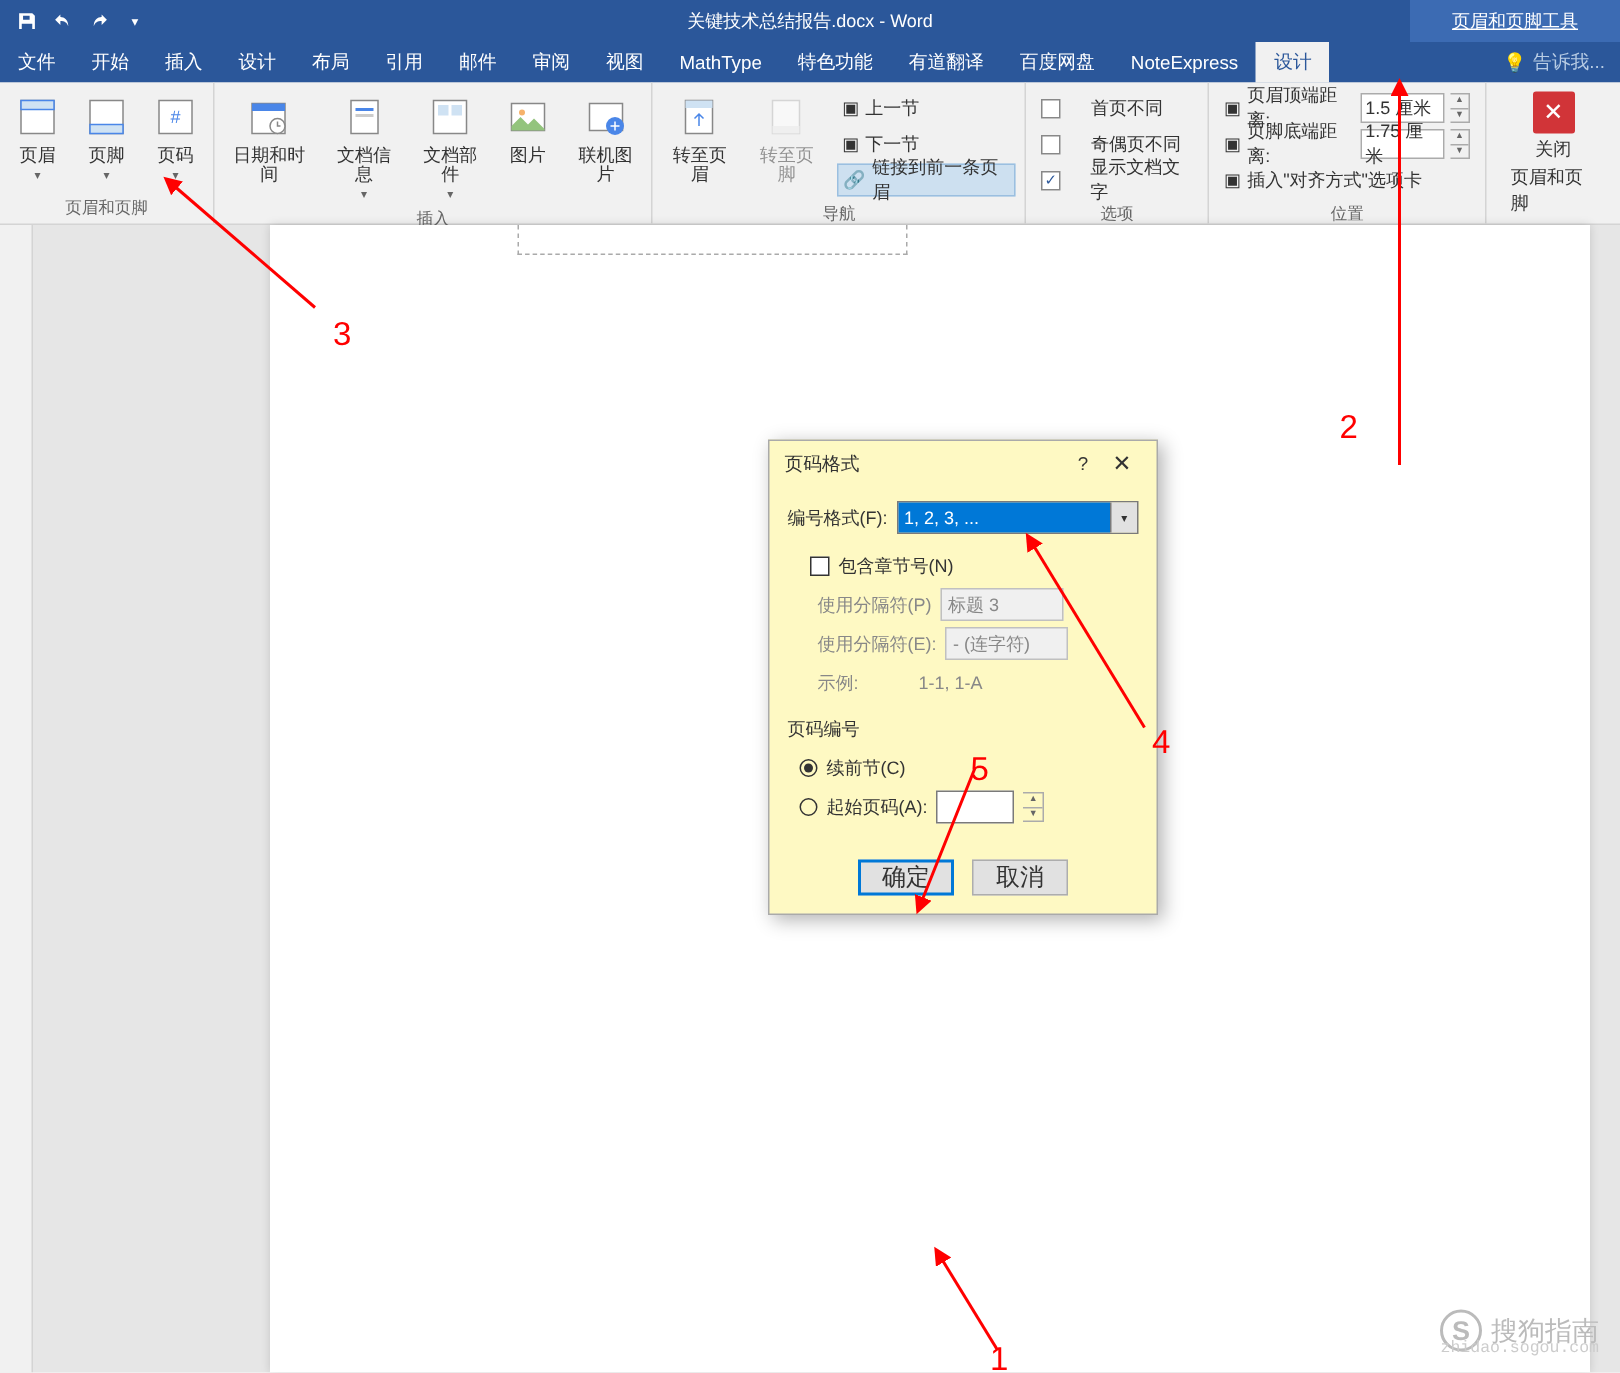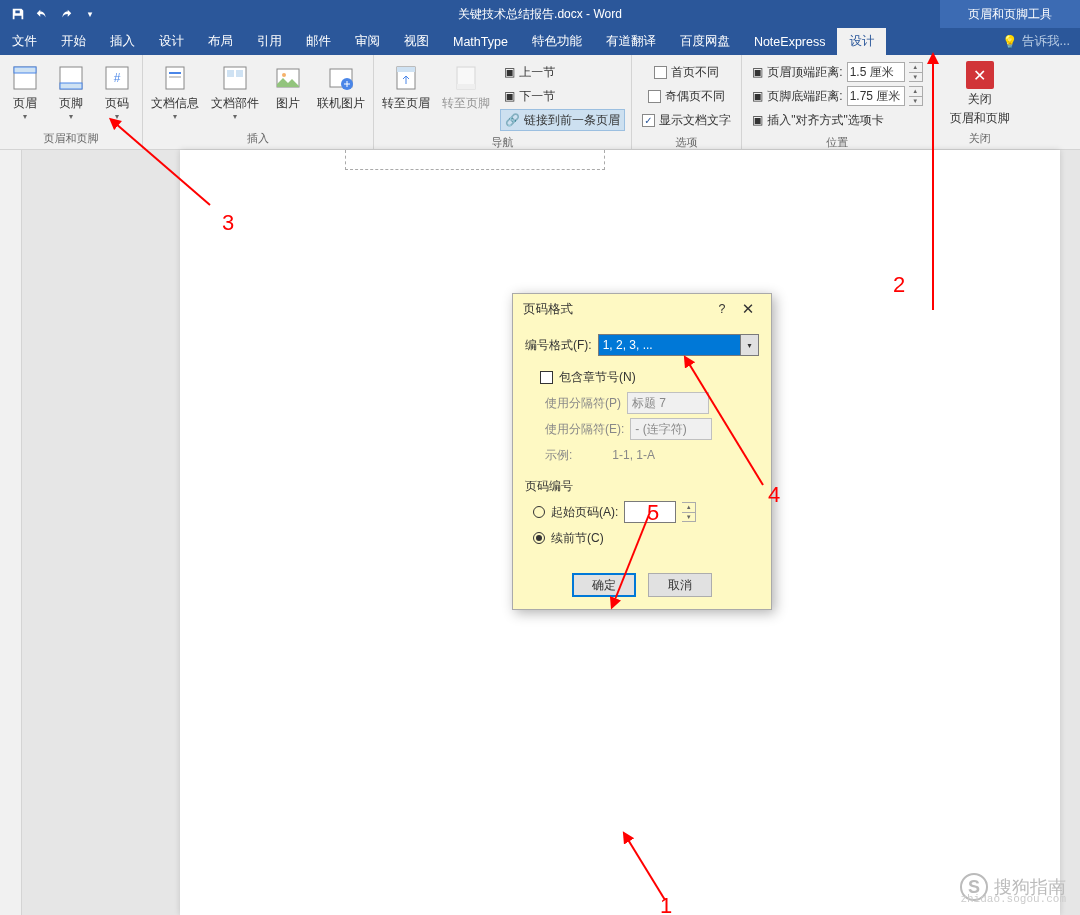--- a/index.html
+++ b/index.html
@@ -3,39 +3,39 @@
 <meta charset="utf-8">
 <style>
   * { box-sizing: border-box; margin: 0; padding: 0; font-family: "Microsoft YaHei", sans-serif; }
   body { background: #e6e6e6; width: 1080px; height: 915px; overflow: hidden; position: relative; }
   
   .titlebar { background: #2b579a; height: 28px; display: flex; align-items: center; color: #fff; font-size: 12px; position: relative; }
   .qat { display: flex; align-items: center; gap: 4px; padding-left: 8px; }
   .qat-btn { width: 20px; height: 20px; display: flex; align-items: center; justify-content: center; cursor: pointer; }
   .qat svg { fill: #fff; width: 14px; height: 14px; }
   .doc-title { position: absolute; left: 50%; transform: translateX(-50%); color: #fff; }
-  .context-tab { position: absolute; right: 0; background: #3c6bb3; height: 28px; padding: 0 28px; display: flex; align-items: center; color: #fff; }
+  .context-tab { position: absolute; right: 0; background: #3c6bb3; height: 28px; padding: 0 28px; display: flex; align-items: center; color: #fff; text-decoration: underline; }
   
   .ribbon-tabs { background: #2b579a; height: 27px; display: flex; align-items: center; font-size: 12.5px; }
   .ribbon-tab { padding: 0 12px; height: 27px; color: #fff; display: flex; align-items: center; cursor: pointer; }
   .ribbon-tab.active { background: #f1f1f1; color: #2b579a; }
   .tellme { margin-left: auto; display: flex; align-items: center; color: #b8cce4; padding: 0 10px; gap: 4px; }
   
   .ribbon { background: #f1f1f1; height: 95px; border-bottom: 1px solid #d4d4d4; display: flex; }
   .group { border-right: 1px solid #d4d4d4; display: flex; flex-direction: column; padding: 2px 2px 0; }
   .group-content { flex: 1; display: flex; align-items: flex-start; padding-top: 2px; }
   .group-label { font-size: 11px; color: #666; text-align: center; padding: 2px 0 3px; }
   .big-btn { display: flex; flex-direction: column; align-items: center; padding: 2px 6px; cursor: pointer; font-size: 12px; color: #333; gap: 2px; }
   .big-btn .ico { width: 34px; height: 34px; display: flex; align-items: center; justify-content: center; }
   .big-btn .lbl { line-height: 13px; text-align: center; }
   .arrow-down { font-size: 8px; color: #666; }
   
   .small-row { display: flex; flex-direction: column; gap: 2px; padding: 2px 4px; }
   .small-btn { display: flex; align-items: center; height: 22px; padding: 0 4px; cursor: pointer; font-size: 12px; color: #333; gap: 4px; }
-  .chk-row { display: flex; align-items: center; height: 22px; padding: 0 4px; font-size: 12px; color: #333; gap: 4px; justify-content: center; }
+  .chk-row { display: flex; align-items: center; height: 22px; padding: 0 4px; font-size: 12px; color: #333; gap: 20px; }
   .chk { width: 13px; height: 13px; border: 1px solid #888; background: #fff; display: flex; align-items: center; justify-content: center; font-size: 10px; color: #2b579a; }
   .pos-row { display: flex; align-items: center; height: 22px; padding: 0 4px; font-size: 12px; color: #333; gap: 4px; }
   .num-input { width: 58px; height: 20px; border: 1px solid #ababab; background: #fff; font-size: 12px; padding: 0 2px; display: flex; align-items: center; }
   .spin { width: 14px; height: 20px; border: 1px solid #ababab; border-left: none; display: flex; flex-direction: column; }
   .spin div { flex: 1; display: flex; align-items: center; justify-content: center; font-size: 6px; color: #666; border-bottom: 1px solid #ababab; }
   .spin div:last-child { border-bottom: none; }
   
   .close-btn-big { display: flex; flex-direction: column; align-items: center; padding: 2px 14px; cursor: pointer; font-size: 12px; color: #333; gap: 2px; }
   .close-x { width: 28px; height: 28px; background: #d13438; color: #fff; display: flex; align-items: center; justify-content: center; font-size: 16px; border-radius: 2px; }
   
@@ -54,21 +54,21 @@
   .combo-val { flex: 1; background: #0078d7; color: #fff; padding: 0 4px; height: 100%; display: flex; align-items: center; }
   .combo-arrow { width: 18px; height: 20px; border-left: 1px solid #7a7a7a; display: flex; align-items: center; justify-content: center; font-size: 8px; background: #e1e1e1; }
   .chk-box { width: 13px; height: 13px; border: 1px solid #333; background: #fff; }
   .indent { margin-left: 20px; color: #888; }
   .indent .combo-plain { width: 82px; height: 22px; border: 1px solid #c0c0c0; background: #f0f0f0; display: flex; align-items: center; padding: 0 4px; color: #888; }
   .group-hdr { font-size: 12px; color: #333; margin-top: 10px; margin-bottom: 4px; }
   .radio { width: 12px; height: 12px; border: 1px solid #333; border-radius: 50%; display: flex; align-items: center; justify-content: center; }
   .radio.checked::after { content: ''; width: 6px; height: 6px; background: #333; border-radius: 50%; }
   .num-field { width: 52px; height: 22px; border: 1px solid #7a7a7a; background: #fff; }
   .btn-row { display: flex; justify-content: center; gap: 12px; margin-top: 22px; }
-  .dlg-btn { width: 64px; height: 24px; border: 1px solid #adadad; background: #e1e1e1; font-size: 12px; cursor: pointer; display: flex; align-items: center; justify-content: center; }
+  .dlg-btn { width: 64px; height: 24px; border: 1px solid #adadad; background: #e1e1e1; font-size: 16px; cursor: pointer; display: flex; align-items: center; justify-content: center; }
   .dlg-btn.primary { border: 2px solid #0078d7; }
   
   .arrow { position: absolute; pointer-events: none; }
   .anno { position: absolute; color: #ff0000; font-size: 22px; font-weight: normal; font-family: Arial; }
   
   .watermark { position: absolute; right: 14px; bottom: 14px; color: #bbb; font-size: 18px; display: flex; align-items: center; gap: 6px; }
   .watermark .wm-circle { width: 28px; height: 28px; border: 2px solid #bbb; border-radius: 50%; display: flex; align-items: center; justify-content: center; font-weight: bold; }
   .watermark .wm-sub { position: absolute; right: 0; bottom: -4px; font-size: 11px; color: #ccc; font-family: Liberation Mono, monospace; }
 </style>
 </head>
@@ -154,20 +154,31 @@
         </div>
     </div>
     <div class="group-label">页眉和页脚</div>
   </div>
 
   <div class="group">
     <div class="group-content">
       <div class="big-btn">
           <div class="ico">
             <svg width="28" height="28" viewBox="0 0 28 28">
+              <rect x="3" y="5" width="22" height="20" fill="#fff" stroke="#888"></rect>
+              <rect x="3" y="5" width="22" height="5" fill="#4a86e8"></rect>
+              <circle cx="20" cy="20" r="5" fill="#fff" stroke="#888"></circle>
+              <path d="M20 17v3h2" stroke="#888" fill="none"></path>
+            </svg>
+          </div>
+          <div class="lbl">日期和时间</div>
+        </div>
+      <div class="big-btn">
+          <div class="ico">
+            <svg width="28" height="28" viewBox="0 0 28 28">
               <rect x="5" y="3" width="18" height="22" fill="#fff" stroke="#888"></rect>
               <rect x="8" y="8" width="12" height="2" fill="#4a86e8"></rect>
               <rect x="8" y="12" width="12" height="2" fill="#ccc"></rect>
             </svg>
           </div>
           <div class="lbl">文档信息</div>
           <div class="arrow-down">▾</div>
         </div>
       <div class="big-btn">
           <div class="ico">
@@ -327,47 +338,47 @@
         <div class="combo-arrow">▾</div>
       </div>
     </div>
     <div class="dlg-row" style="margin-top:6px;padding-left:15px;">
       <div class="chk-box"></div>
       <span>包含章节号(N)</span>
     </div>
     <div class="dlg-row indent">
         <span>使用分隔符(P)</span>
         <div class="combo-plain">
-          <span>标题 7</span>
+          <span>标题 3</span>
         </div>
       </div>
     <div class="dlg-row indent">
         <span>使用分隔符(E):</span>
         <div class="combo-plain">
           <span>- (连字符)</span>
         </div>
       </div>
     <div class="dlg-row indent">
         <span>示例:</span>
         <span style="margin-left:34px;">1-1, 1-A</span>
       </div>
     <div class="group-hdr">页码编号</div>
+    <div class="dlg-row" style="margin-left:8px;">
+      <div class="radio checked"></div>
+      <span>续前节(C)</span>
+    </div>
     <div class="dlg-row" style="margin-left:8px;">
       <div class="radio"></div>
       <span>起始页码(A):</span>
       <div class="num-field"></div>
       <div class="spin">
           <div>▲</div>
           <div>▼</div>
         </div>
     </div>
-    <div class="dlg-row" style="margin-left:8px;">
-      <div class="radio checked"></div>
-      <span>续前节(C)</span>
-    </div>
     <div class="btn-row">
       <div class="dlg-btn primary">确定</div>
       <div class="dlg-btn">取消</div>
     </div>
   </div>
 </div>
 
 <svg class="arrow" style="left:0;top:0;" width="1080" height="915">
   <defs>
       <marker id="ah" markerWidth="10" markerHeight="10" refX="2" refY="3" orient="auto">

